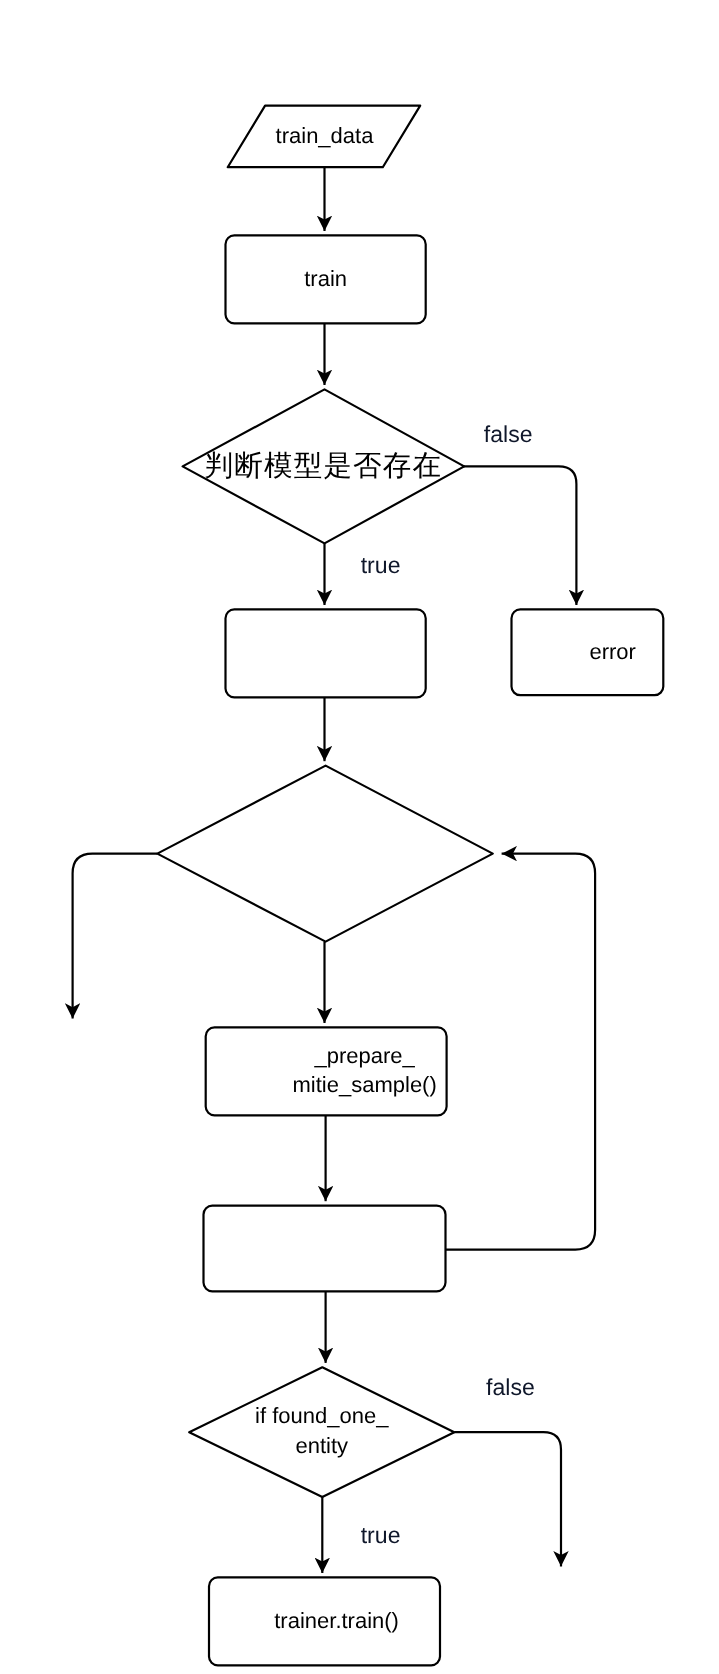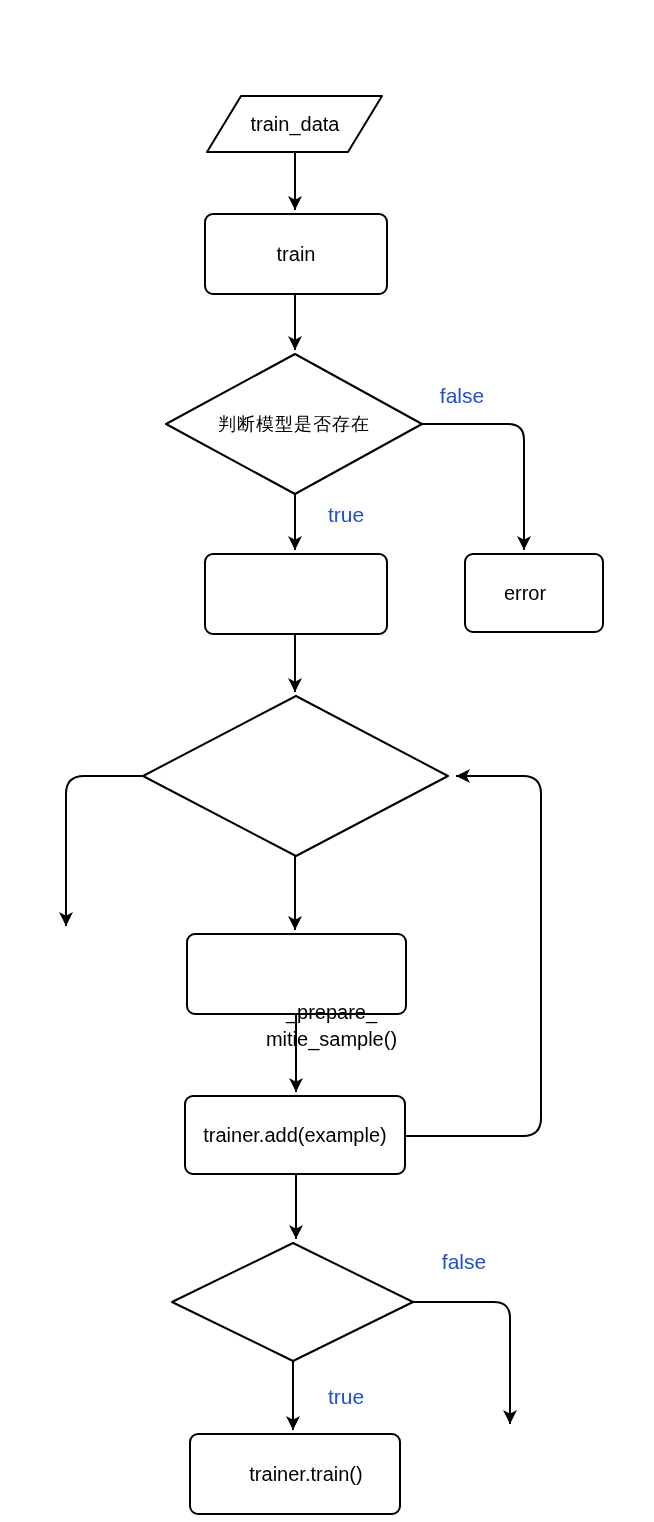--- a/index.html
+++ b/index.html
@@ -27,29 +27,29 @@
     display: flex;
     align-items: center;
     justify-content: center;
     text-align: center;
     white-space: pre-line;
     font-size: 20px;
     line-height: 1.35;
     color: #000000;
   }
   .node-label.cjk {
-    font-size: 18px;
+    font-size: 26px;
     letter-spacing: 1px;
   }
   .edge-label {
     position: absolute;
     transform: translate(-50%, -50%);
     font-size: 21px;
     white-space: nowrap;
-    color: #1d4ed8;
+    color: #0f172a;
   }
   .shape {
     fill: #ffffff;
     stroke: #000000;
     stroke-width: 2;
     stroke-linejoin: round;
   }
   .edge {
     fill: none;
     stroke: #000000;
@@ -94,29 +94,30 @@
     <polygon class="shape" points="293,1199 413,1258 293,1317 172,1258"></polygon>
     <rect class="shape" x="190" y="1390" width="210" height="80" rx="8"></rect>
   </svg>
 
   <div class="node-label" style="left:207px; top:52px; width:176px; height:56px;">train_data</div>
 
   <div class="node-label" style="left:205px; top:170px; width:182px; height:80px;">train</div>
 
   <div class="node-label cjk" style="left:166px; top:310px; width:256px; height:140px;">判断模型是否存在</div>
 
-  <div class="node-label" style="left:456px; top:510px; width:138px; height:78px;">error</div>
+  <div class="node-label" style="left:488px; top:510px; width:138px; height:78px;">error</div>
 
 
 
-  <div class="node-label" style="left:187px; top:942px; width:219px; height:80px;padding-left:35px;">_prepare_
+  <div class="node-label" style="left:187px; top:890px; width:219px; height:80px;padding-left:35px;">_prepare_
 mitie_sample()</div>
 
-  <div class="node-label" style="left:185px; top:1052px; width:220px; height:78px;">trainer.add(example)</div>
 
+  <div class="node-label" style="left:172px; top:1199px; width:241px; height:118px;">if found_one_
+entity</div>
 
   <div class="node-label" style="left:190px; top:1390px; width:232px; height:80px;">trainer.train()</div>
 
   <div class="edge-label" style="left:462px; top:352px;">false</div>
 
   <div class="edge-label" style="left:346px; top:471px;">true</div>
 
   <div class="edge-label" style="left:464px; top:1218px;">false</div>
 
   <div class="edge-label" style="left:346px; top:1353px;">true</div>

